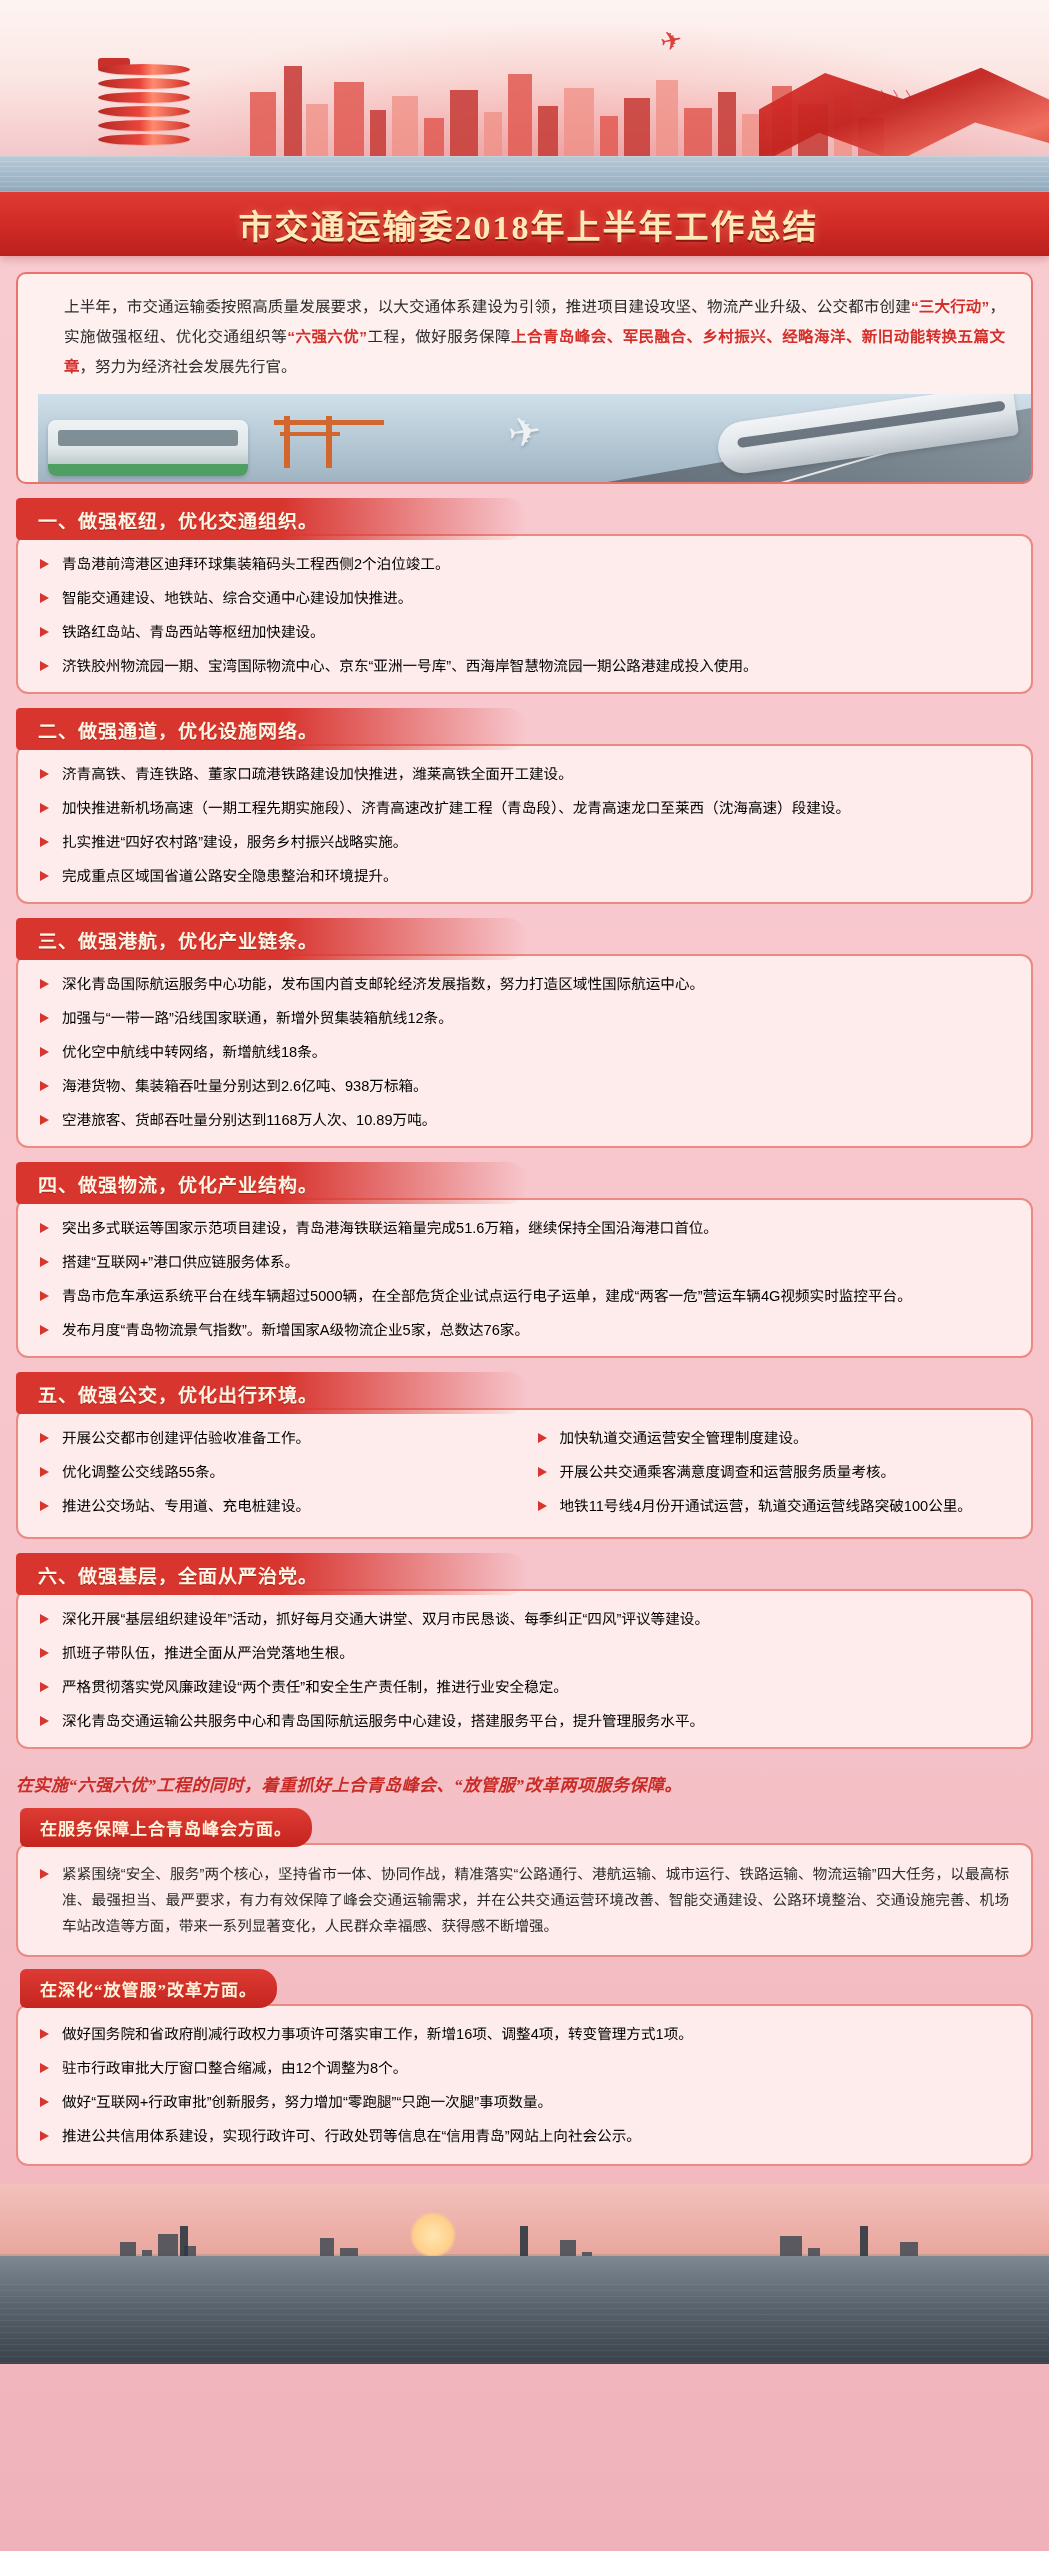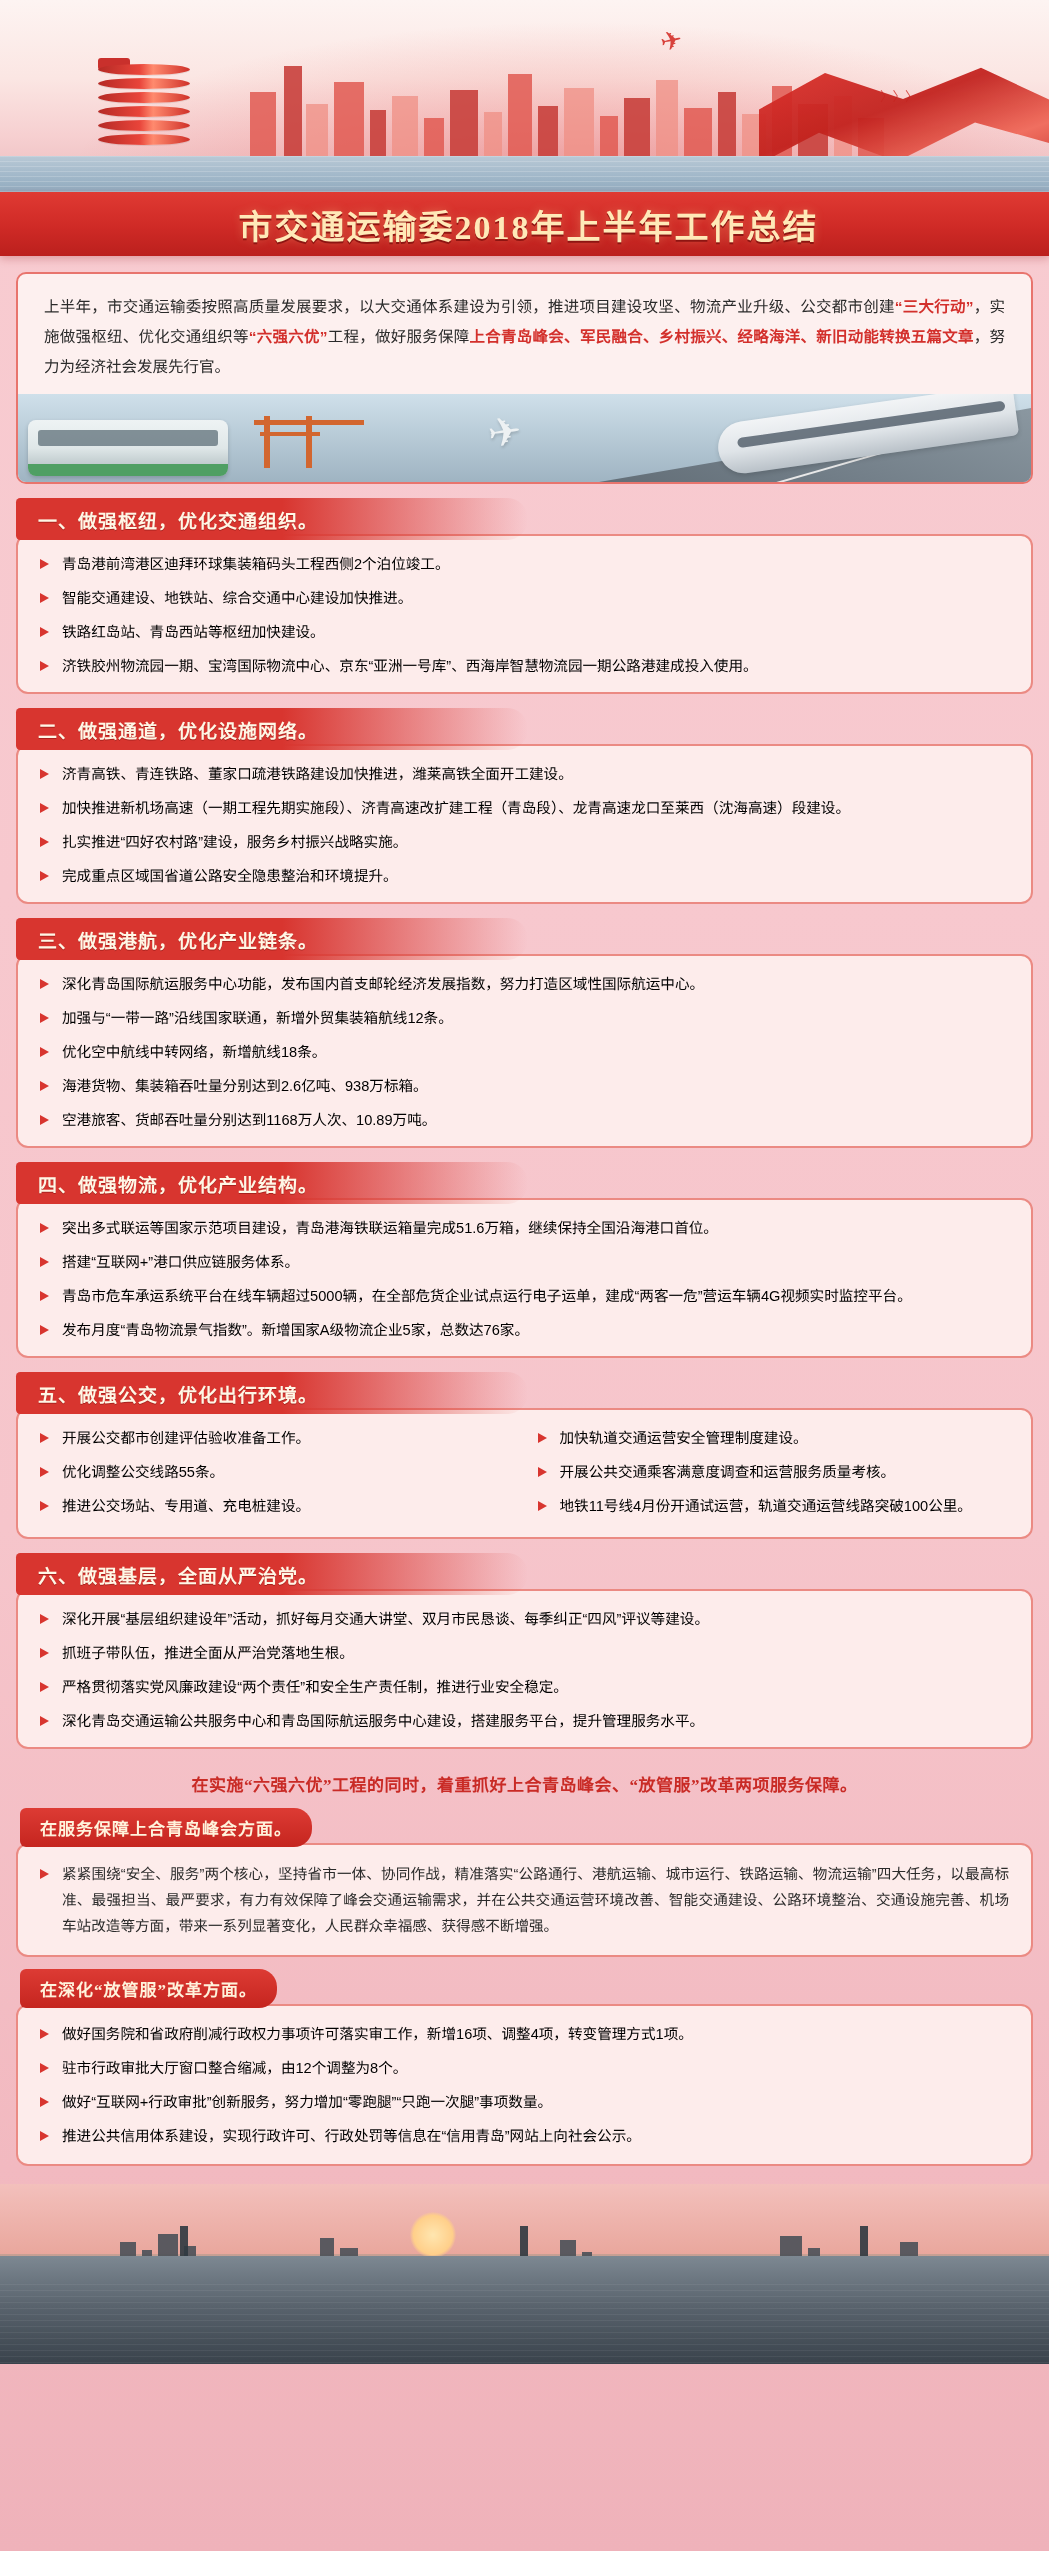--- a/index.html
+++ b/index.html
@@ -85,20 +85,21 @@
   }
   .title-wrap{position:relative;padding:0 14px;}
 
   
   .intro{
     margin:16px 16px 0 16px;
     border:2px solid #e8746d;
     border-radius:10px;
     background:#fdf0ef;
     overflow:hidden;
+    padding-left:20px;
   }
   .intro .txt{
     padding:18px 26px 12px 26px;
     font-size:15.5px;
     line-height:30px;
     color:#2b2b2b;
     text-align:justify;
   }
   .intro .txt .r{color:#d3302c;font-weight:bold;}
   .intro-photo{
@@ -185,26 +186,27 @@
     position:absolute;left:0;top:7px;
     width:0;height:0;
     border-left:9px solid #d8352f;
     border-top:5px solid transparent;
     border-bottom:5px solid transparent;
   }
 
   
   .highlight-line{
     margin:22px 16px 6px 16px;
-    text-align:center;
+    text-align:left;
     font-size:17px;
     font-weight:bold;
     color:#c92b26;
     letter-spacing:.5px;
     font-family:"Liberation Serif","DejaVu Serif",serif;
+    font-style:italic;
   }
 
   
   .sub-head{
     display:inline-block;
     padding:7px 20px;
     background:linear-gradient(180deg,#dd3b34,#c5251f);
     color:#fff3dc;
     font-size:17px;font-weight:bold;
     border-radius:6px 18px 18px 6px;

